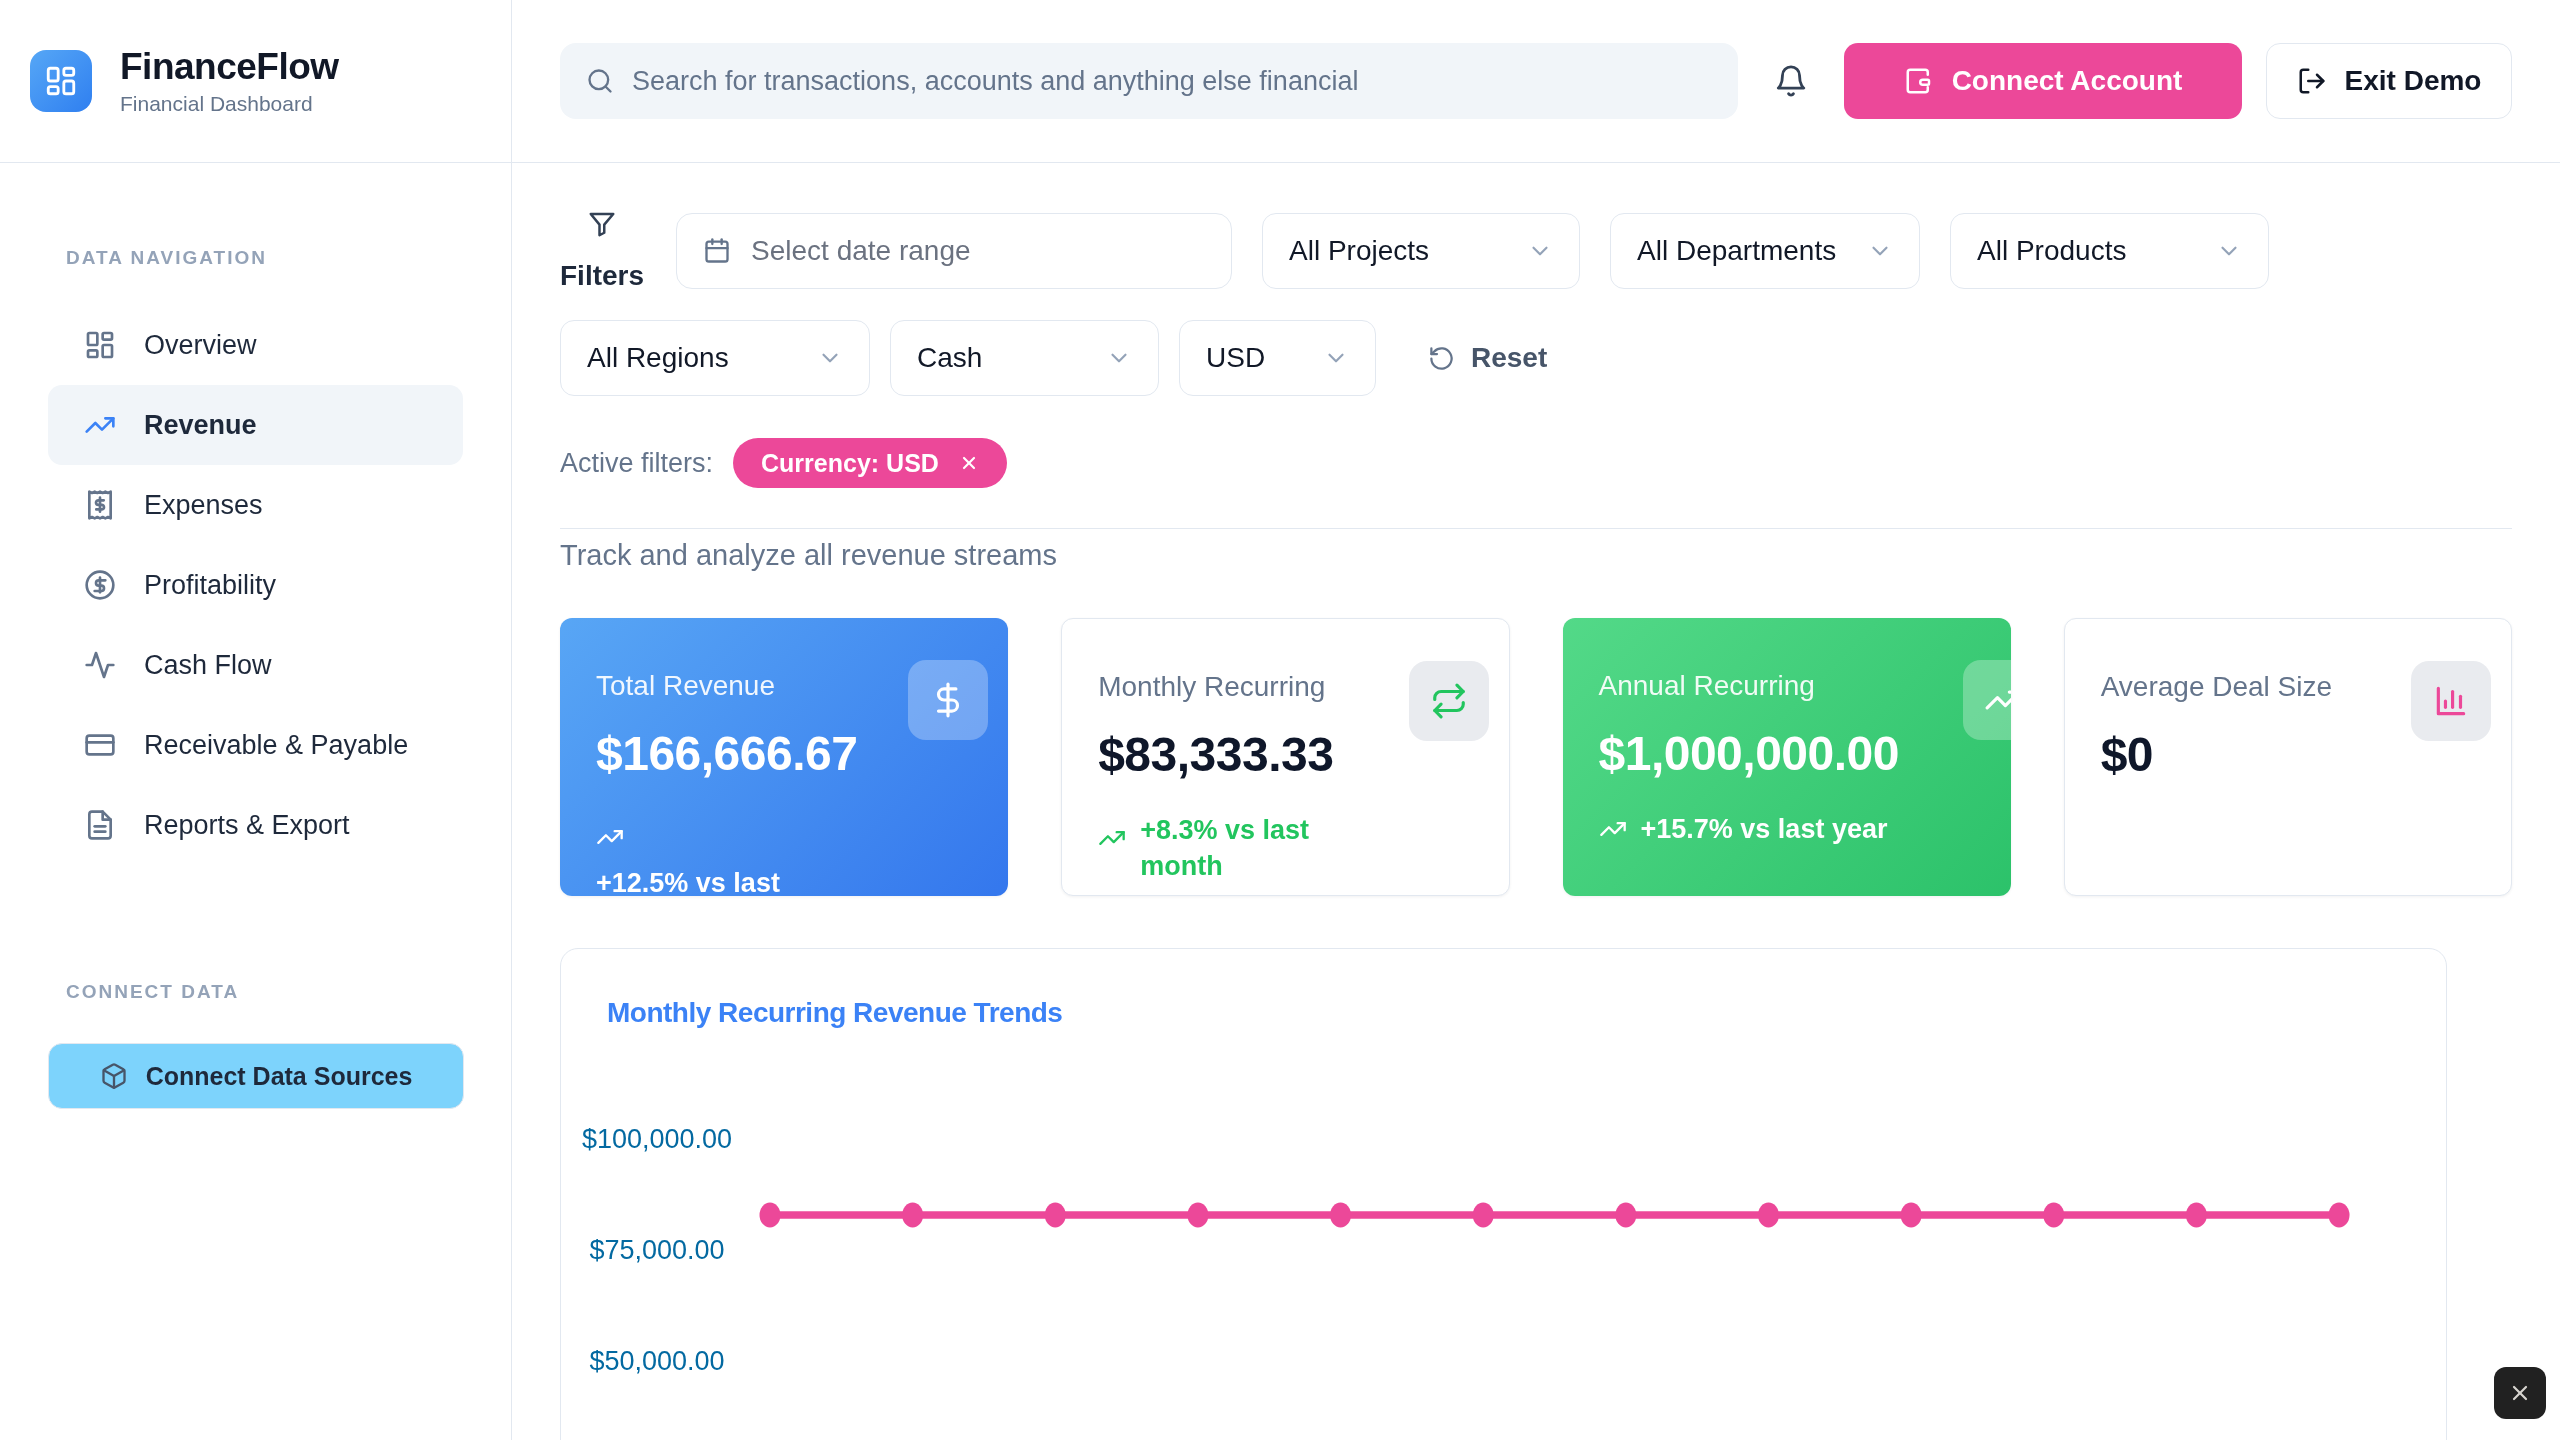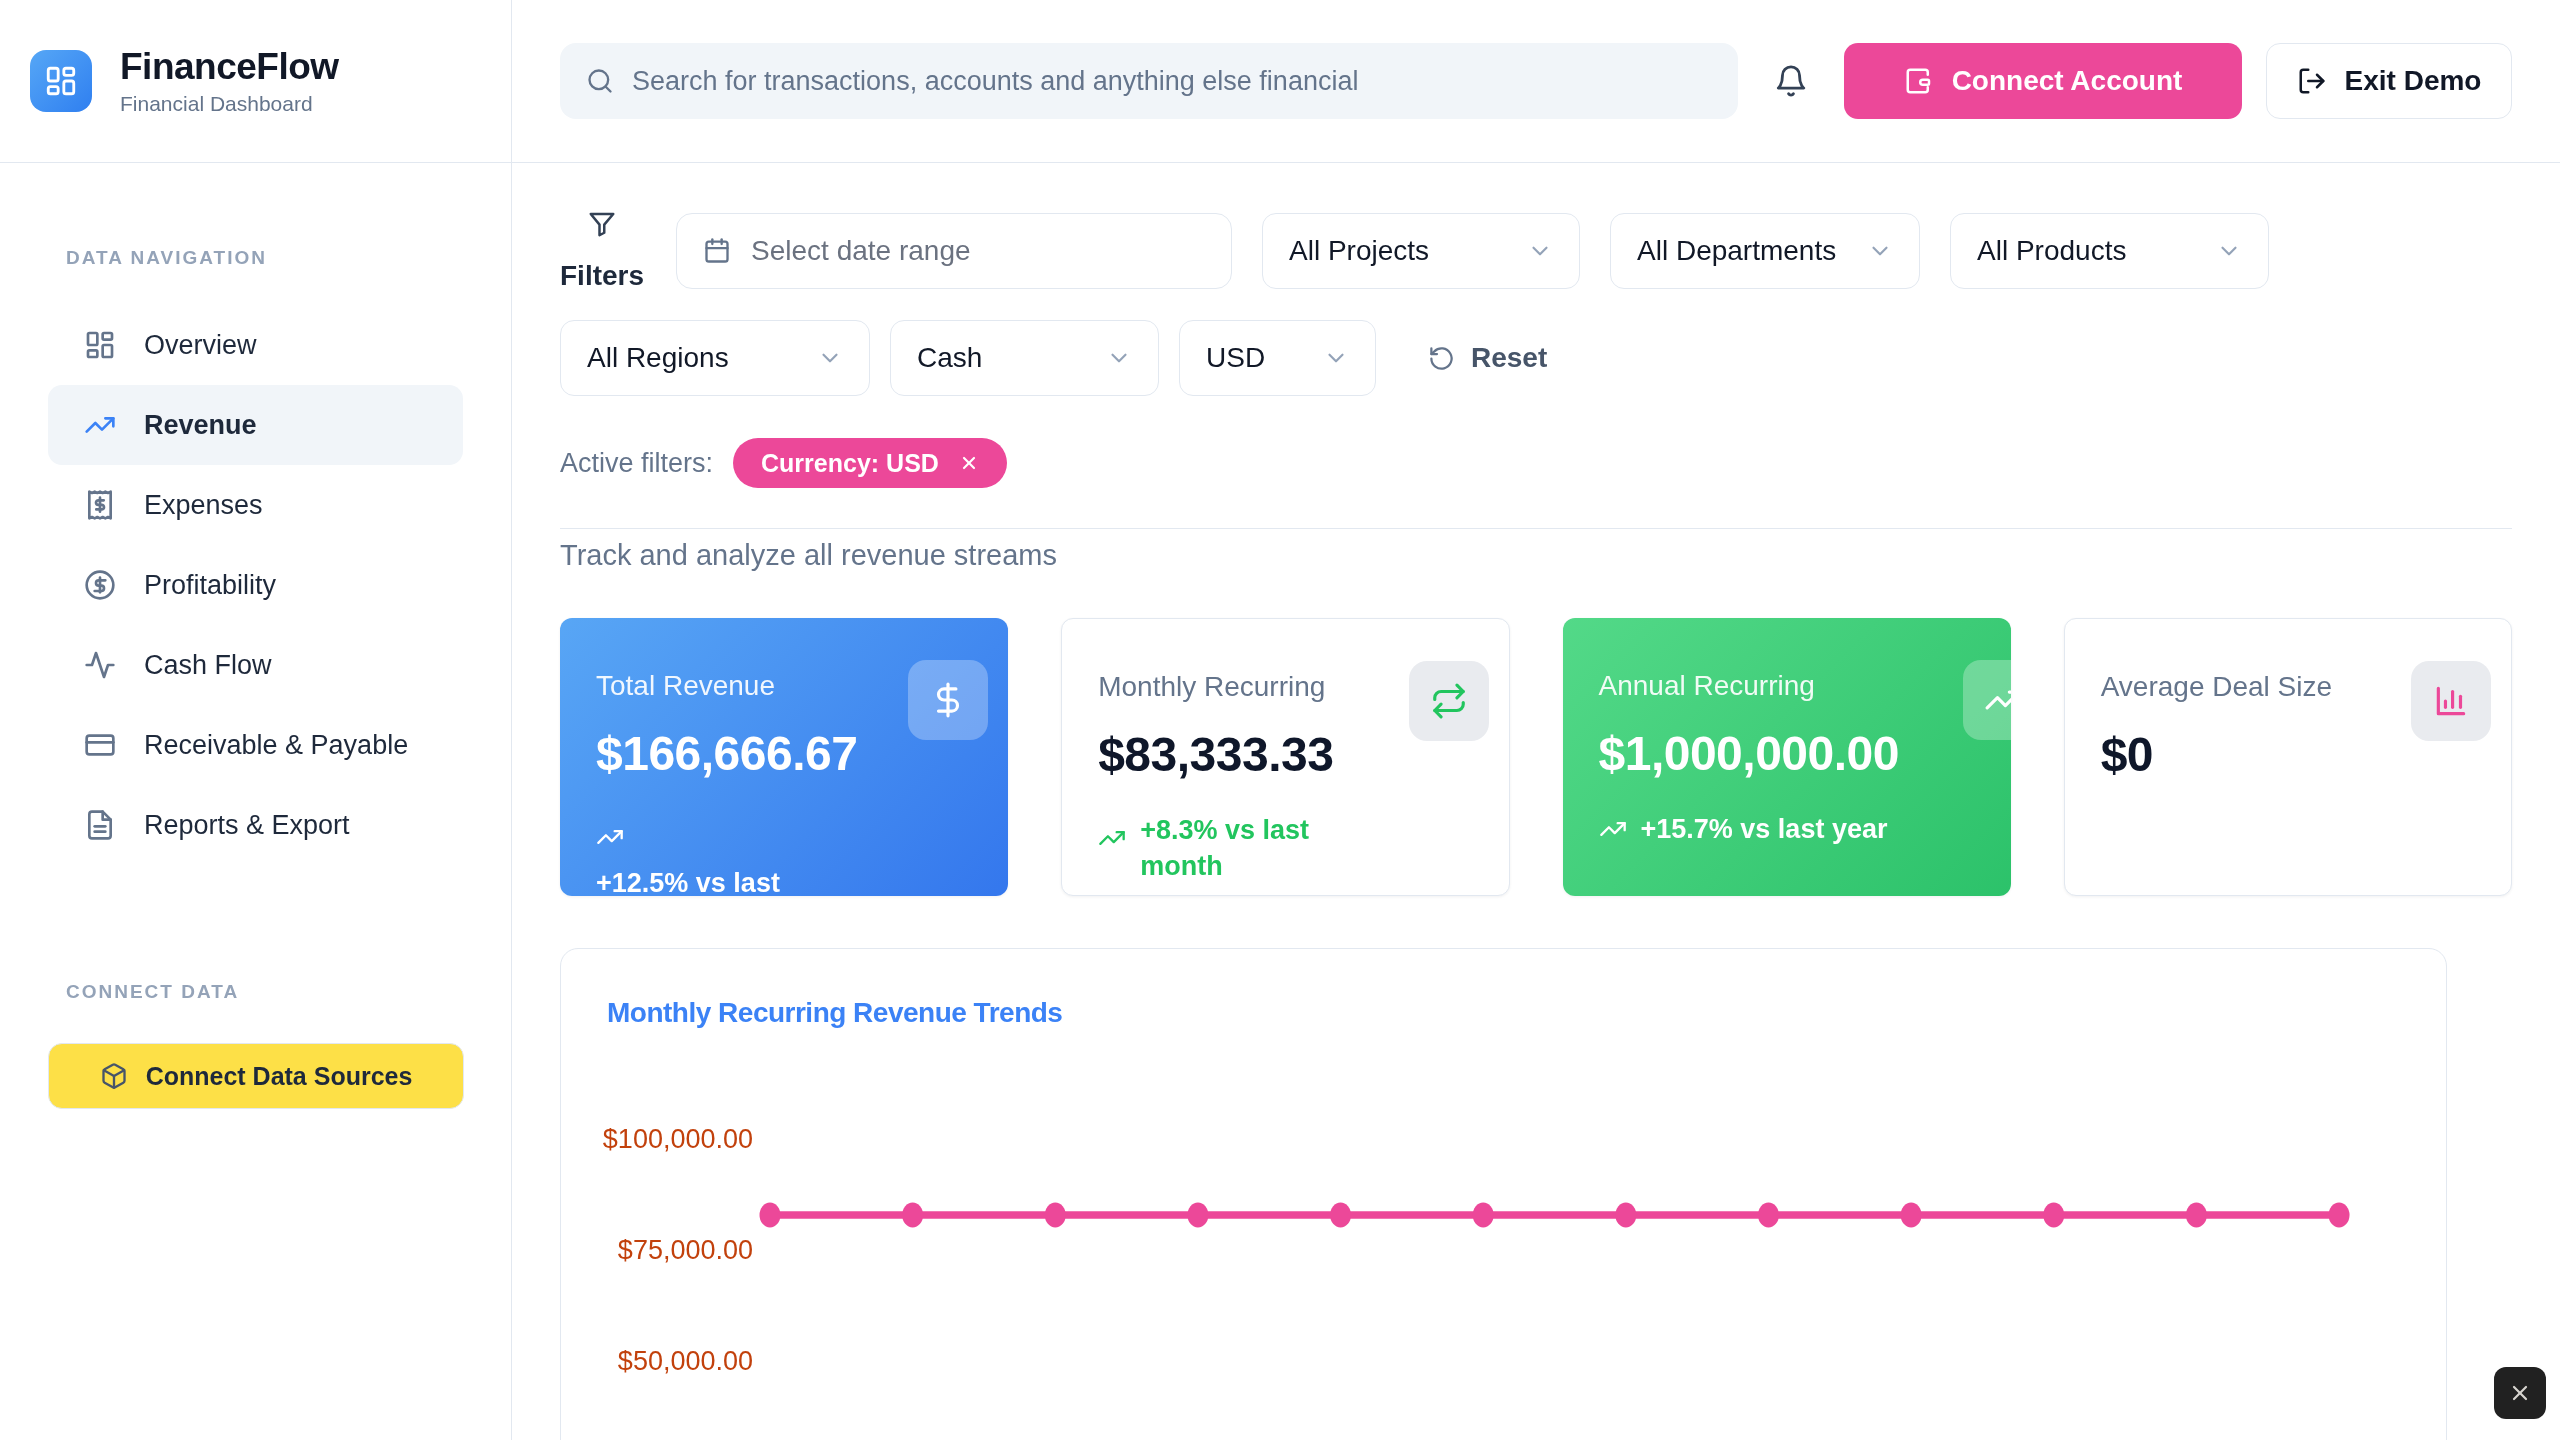--- a/index.html
+++ b/index.html
@@ -24,21 +24,21 @@
     padding:0 36px; border-radius:14px; cursor:pointer; }
   .nav-item .nicon { width:32px; height:32px; color:#64748b; flex:none; display:flex; }
   .nav-item .nlabel { font-size:27px; font-weight:500; color:#1e293b; white-space:nowrap; }
   .nav-item.active { background:#f1f5f9; }
   .nav-item.active .nicon { color:#3b82f6; }
   .nav-item.active .nlabel { font-weight:600; }
 
   .connect-section-label { margin:116px 0 0 66px; font-size:19px; font-weight:700;
     color:#94a3b8; letter-spacing:2px; }
   .connect-sources-btn { margin:40px 48px 0 48px; height:66px; width:416px;
-    border:1px solid #e2e8f0; border-radius:14px; background:#fde047; display:flex;
+    border:1px solid #e2e8f0; border-radius:14px; background:#7dd3fc; display:flex;
     align-items:center; justify-content:center; gap:18px; font-size:25px;
     font-weight:600; color:#1e293b; cursor:pointer; }
   .connect-sources-btn .cicon { width:28px; height:28px; color:#475569; display:flex; }
 
   
   .header { margin-left:512px; height:163px; border-bottom:1px solid #e2e8f0;
     display:flex; align-items:center; padding:0 48px; background:#fff; }
   .search-box { flex:1; height:76px; background:#f1f5f9; border-radius:16px;
     display:flex; align-items:center; padding:0 26px; gap:18px; }
   .search-box .sicon { width:28px; height:28px; color:#64748b; flex:none; display:flex; }
@@ -115,22 +115,22 @@
   .icon-badge.gray { background:#e9ebef; }
   .stat-card.green .icon-badge { right:-32px; }
   .icon-badge svg { width:38px; height:38px; }
   .ic-green { color:#22c55e; } .ic-pink { color:#ec4899; }
 
   
   .chart-card { position:relative; margin-top:52px; width:1887px; height:560px;
     border:1px solid #e2e8f0; border-radius:18px; background:#fff; }
   .chart-title { position:absolute; left:46px; top:48px; font-size:28px;
     font-weight:700; color:#3b82f6; letter-spacing:-0.5px; }
-  .y-axis-label { position:absolute; width:192px; text-align:right; font-size:27px;
-    color:#c2410c; }
+  .y-axis-label { position:absolute; width:192px; text-align:center; font-size:27px;
+    color:#0369a1; }
   .chart-svg { position:absolute; left:0; top:0; }
 
   
   .overlay-close { position:fixed; right:14px; bottom:21px; width:52px; height:52px;
     border-radius:12px; background:#212121; color:#d6d3ce; display:flex;
     align-items:center; justify-content:center; cursor:pointer; z-index:20; }
   .overlay-close svg { width:24px; height:24px; }
 
   svg.st { fill:none; stroke:currentColor; stroke-width:2; stroke-linecap:round;
     stroke-linejoin:round; }

